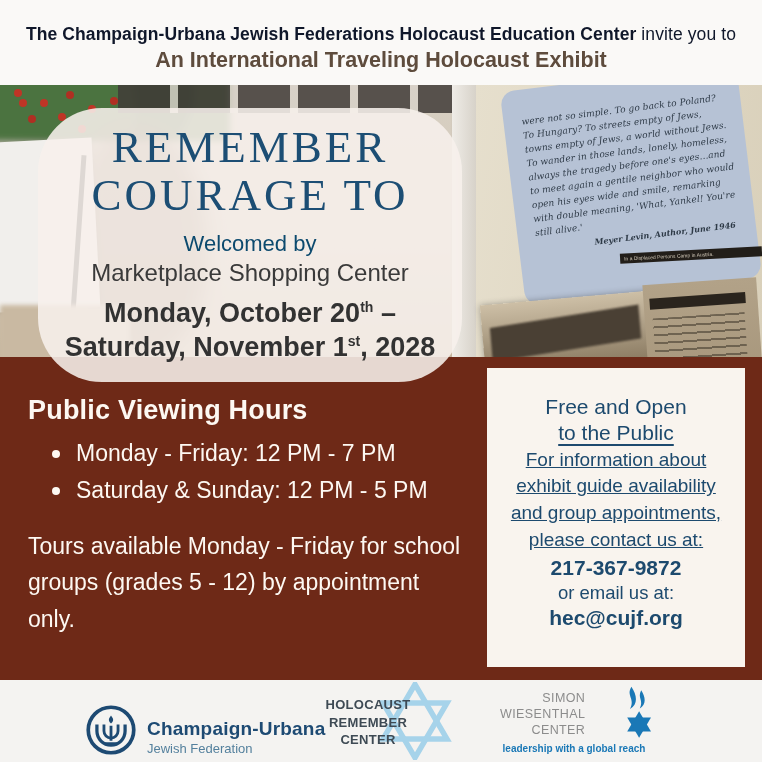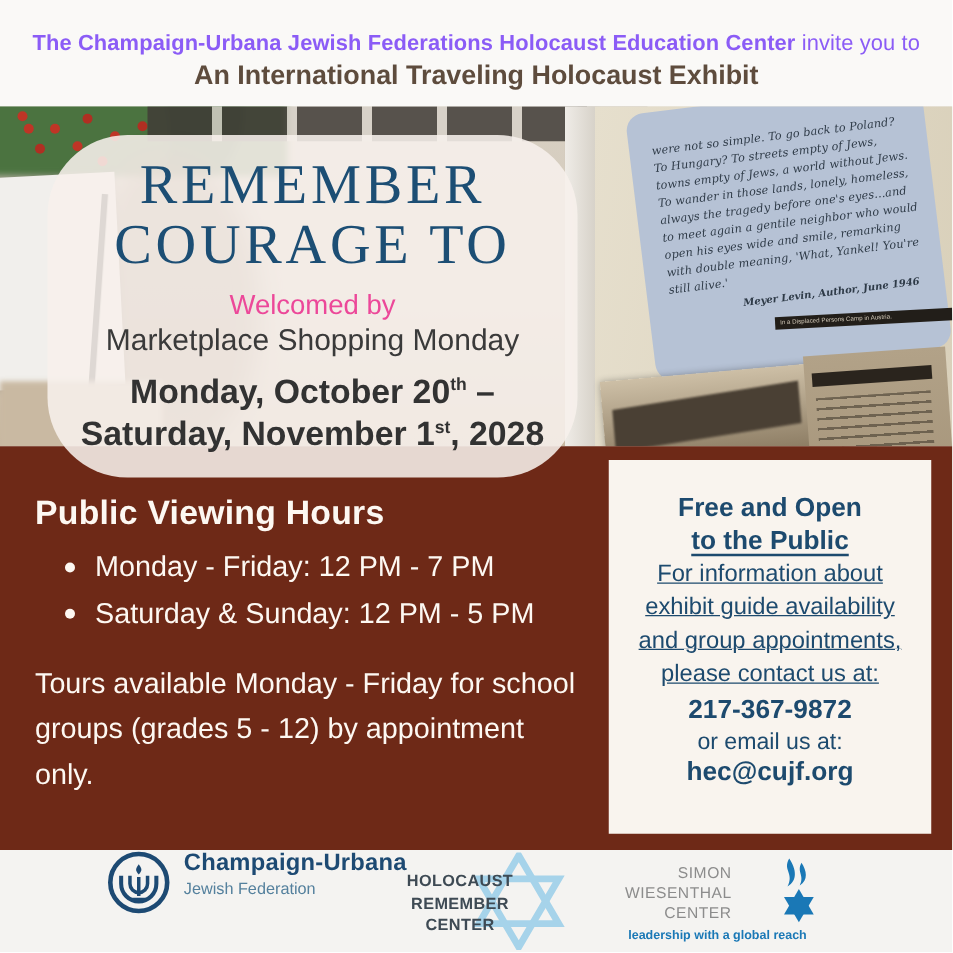--- a/index.html
+++ b/index.html
@@ -5,21 +5,21 @@
   * { margin:0; padding:0; box-sizing:border-box; }
   html,body { background:#ffffff; }
   .poster {
     position:relative; width:762px; height:762px; overflow:hidden;
     font-family:"Liberation Sans", sans-serif; background:#ffffff;
   }
 
   
   .header { position:absolute; left:0; top:0; width:762px; height:85px;
     background:#faf9f7; text-align:center; padding-top:24px; z-index:6; }
-  .header-line1 { font-size:17.5px; color:#8b5cf6; letter-spacing:.1px; }
+  .header-line1 { font-size:17.5px; color:#0f172a; letter-spacing:.1px; }
   .header-line1 .hl-bold { font-weight:bold; }
   .header-line2 { font-size:21.5px; font-weight:bold; color:#5e4c3d; margin-top:3px; }
 
   
   .photo { position:absolute; left:0; top:85px; width:762px; height:272px;
     background:linear-gradient(180deg,#d8d0c3 0%, #d2c8b9 60%, #c7b7a0 100%); overflow:hidden; }
   .mural-foliage { position:absolute; left:-20px; top:-14px; width:250px; height:70px;
     background:radial-gradient(circle at 30% 50%, #4b7340 0 45%, transparent 46%),
                radial-gradient(circle at 60% 30%, #3c6336 0 40%, transparent 41%),
                radial-gradient(circle at 80% 60%, #527a45 0 38%, transparent 39%);
@@ -61,47 +61,47 @@
     background:repeating-linear-gradient(180deg, rgba(60,52,40,.55) 0 2px, transparent 2px 8px); }
   .side-text-col { position:absolute; left:462px; top:0px; width:56px; height:150px;
     background:repeating-linear-gradient(180deg, rgba(90,85,78,.5) 0 2px, rgba(230,225,215,.6) 2px 9px); opacity:.7; filter:blur(.4px); }
 
   
   .hero-card { position:absolute; left:38px; top:108px; width:424px; height:274px;
     background:rgba(247,240,236,.88); border-radius:64px; z-index:5;
     text-align:center; padding-top:16px; }
   .hero-title { font-family:"Liberation Serif", serif; font-weight:500;
     font-size:45px; line-height:1.06; color:#1c4e74; letter-spacing:3px; }
-  .hero-welcome1 { margin-top:12px; font-size:22px; font-weight:500; color:#ec4899; }
+  .hero-welcome1 { margin-top:12px; font-size:22px; font-weight:500; color:#0c4a6e; }
   .hero-welcome2 { font-size:24px; font-weight:500; color:#3a3a3a; margin-top:2px; }
   .hero-dates { margin-top:10px; font-size:27px; font-weight:bold; color:#323232; line-height:1.25; }
   .hero-dates sup { font-size:.52em; vertical-align:super; }
 
   
   .maroon { position:absolute; left:0; top:357px; width:762px; height:323px; background:#6e2917; }
   .viewing { position:absolute; left:28px; top:395px; width:450px; color:#fdf8f2; z-index:4; }
   .viewing-title { font-size:27px; font-weight:bold; letter-spacing:.2px; }
   .viewing-list { margin-top:14px; }
   .bullet-row { display:flex; align-items:baseline; margin:0 0 10px 24px; font-size:23px; }
   .dot { width:8px; height:8px; border-radius:50%; background:#fdf8f2; margin-right:16px; flex:none; align-self:center; }
   .tours-note { margin-top:24px; font-size:23px; line-height:1.58; width:440px; }
 
   
   .info-card { position:absolute; left:487px; top:368px; width:258px; height:299px;
     background:#f9f4ee; z-index:4; text-align:center; color:#1d4a6e; padding:26px 14px 0 14px; }
-  .info-head { font-size:21px; font-weight:bold; line-height:1.25; }
+  .info-head { font-size:21px; font-weight:normal; line-height:1.25; }
   .info-head .underlined { text-decoration:underline; text-underline-offset:4px; text-decoration-thickness:2px; }
   .info-body { font-size:19px; line-height:1.42;text-decoration:underline; }
   .info-phone { font-size:21px; font-weight:bold; margin-top:2px; }
   .info-email-label { font-size:18.5px; margin-top:2px; }
   .info-email { font-size:21px; font-weight:bold; margin-top:2px; }
 
   
   .footer { position:absolute; left:0; top:680px; width:762px; height:82px; background:#f4f3f1; }
-  .cu-logo { position:absolute; left:85px; top:0; display:flex; align-items:flex-start; }
+  .cu-logo { position:absolute; left:85px; top:24px; display:flex; align-items:flex-end; }
   .cu-text { margin-left:10px; }
   .cu-name { font-size:19px; font-weight:bold; color:#1d4a73; letter-spacing:.2px; }
   .cu-sub { font-size:13px; color:#54809d; margin-top:1px; }
   .hec-logo { position:absolute; left:318px; top:0px; width:120px; height:96px; }
   .hec-star { position:absolute; right:-16px; top:2px; }
   .hec-text { position:absolute; left:0; top:16px; width:100px; text-align:center;
     font-size:13px; font-weight:bold; color:#3e4a54; line-height:1.35; letter-spacing:.3px; z-index:2; }
   .swc-logo { position:absolute; left:500px; top:6px; width:160px; }
   .swc-row { display:flex; align-items:center; justify-content:space-between; }
   .swc-text { text-align:right; font-size:12.5px; color:#8c8c8c; line-height:1.3; letter-spacing:.4px; }
@@ -147,21 +147,21 @@
       <div class="lines"></div>
     </div>
   </div>
 
   <div class="hero-card">
     <div class="hero-title">
       <div>REMEMBER</div>
       <div>COURAGE TO</div>
     </div>
     <div class="hero-welcome1">Welcomed by</div>
-    <div class="hero-welcome2">Marketplace Shopping Monday</div>
+    <div class="hero-welcome2">Marketplace Shopping Center</div>
     <div class="hero-dates">
       <div><span>Monday, October 20</span><sup>th</sup><span> –</span></div>
       <div><span>Saturday, November 1</span><sup>st</sup><span>, 2028</span></div>
     </div>
   </div>
 
   <div class="maroon"></div>
 
   <div class="viewing">
     <div class="viewing-title">Public Viewing Hours</div>

